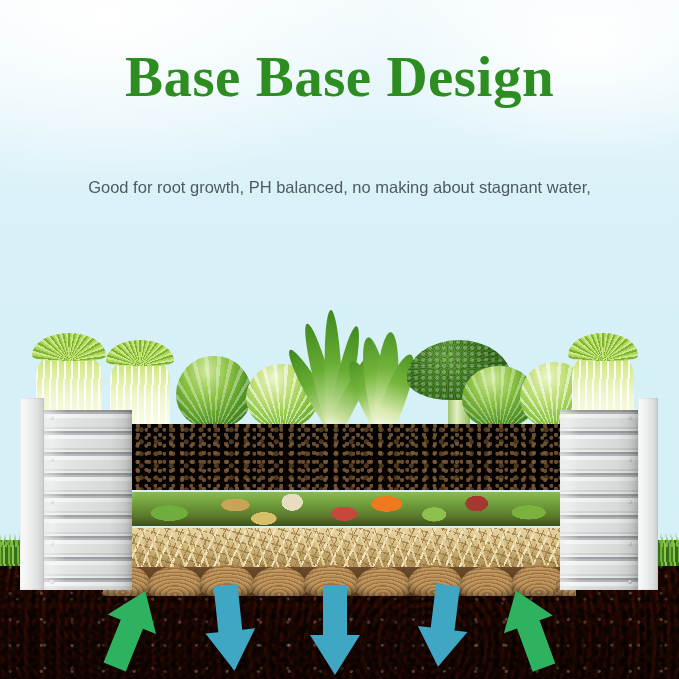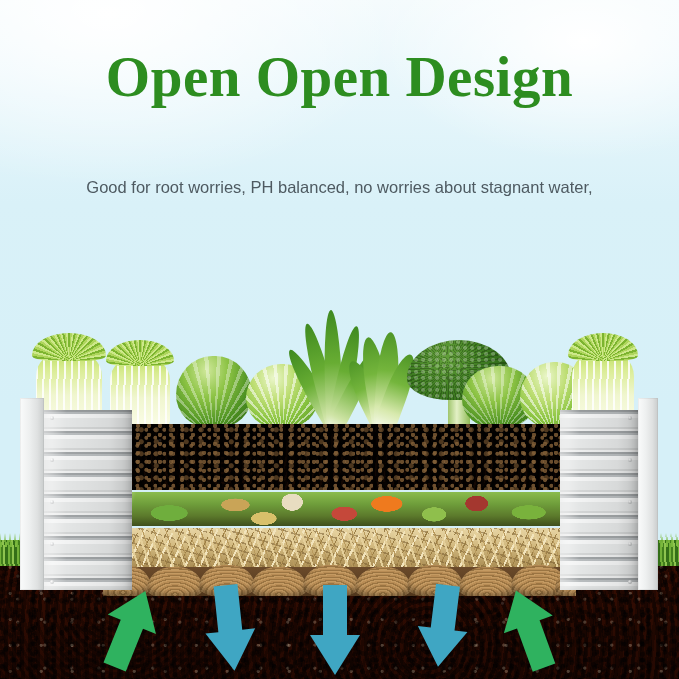--- a/index.html
+++ b/index.html
@@ -224,23 +224,23 @@
   .arrow{position:absolute;}
   .arrow svg{display:block;overflow:visible;}
 </style>
 </head>
 <body>
 
 <div id="stage">
 
   <div class="sky"></div>
 
-  <div class="headline">Open Open Design</div>
+  <div class="headline">Base Base Design</div>
   <div class="subhead">
-    <span>Good for root worries, PH balanced, no worries about stagnant water,</span>
+    <span>Good for root growth, PH balanced, no making about stagnant water,</span>
   </div>
 
   <div class="grass left"></div>
   <div class="grass right"></div>
   <div class="ground-soil"></div>
 
   <div class="veg-row">
 
     <div class="veg napa" style="left:36px;width:66px;height:78px;"></div>
     <div class="veg napa" style="left:110px;width:60px;height:72px;"></div>

